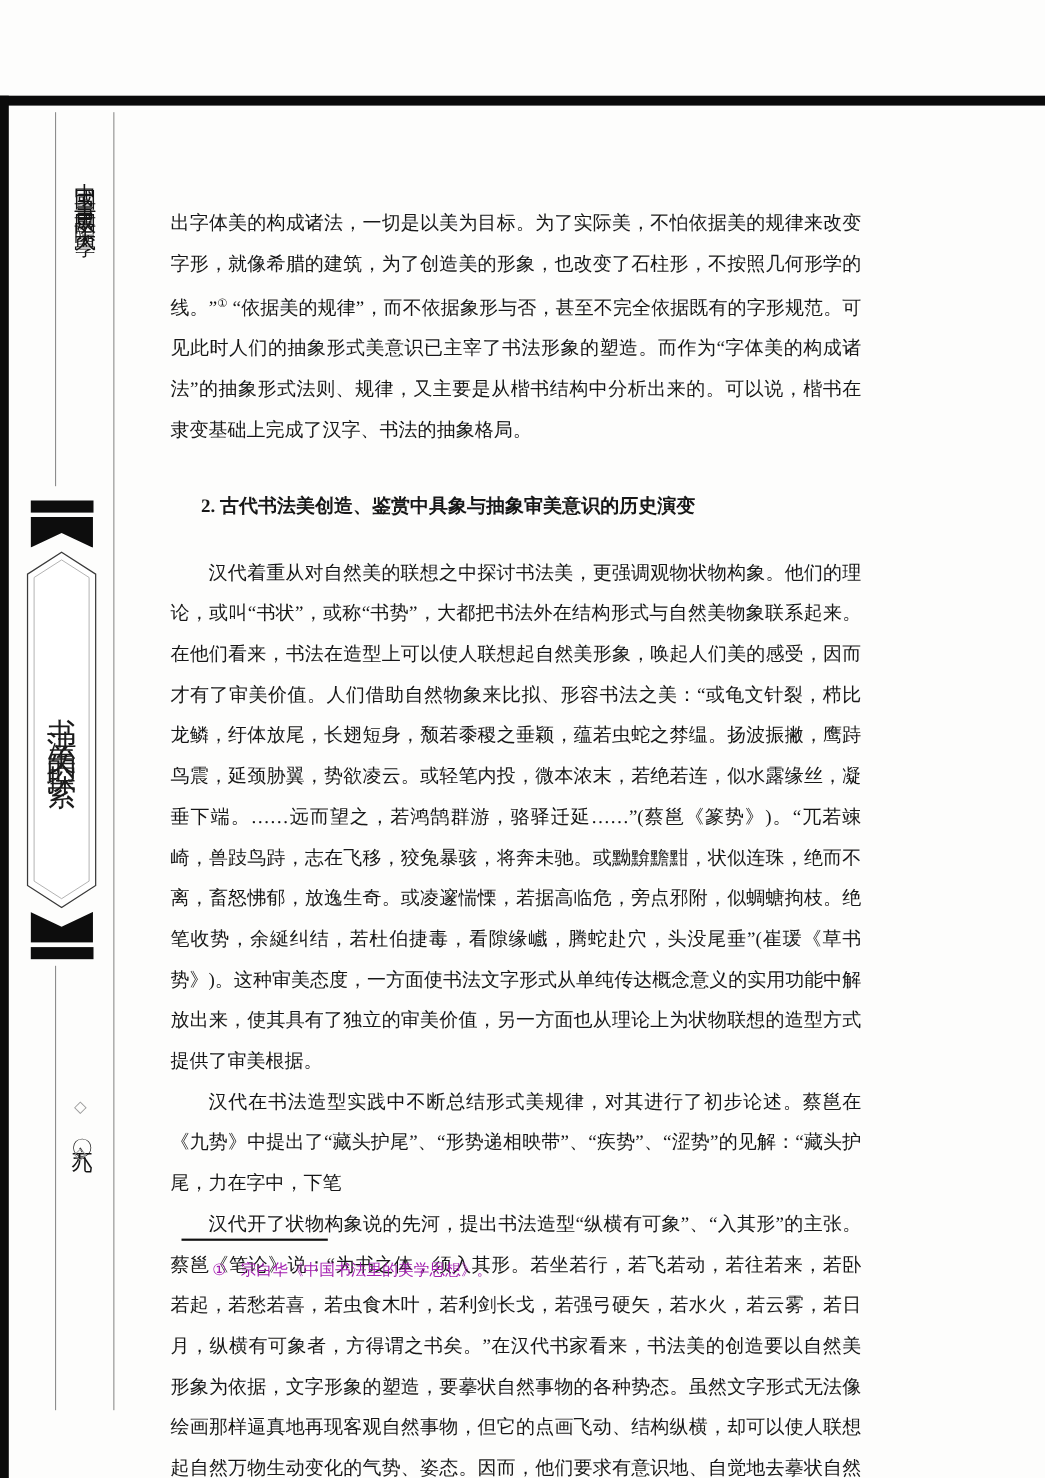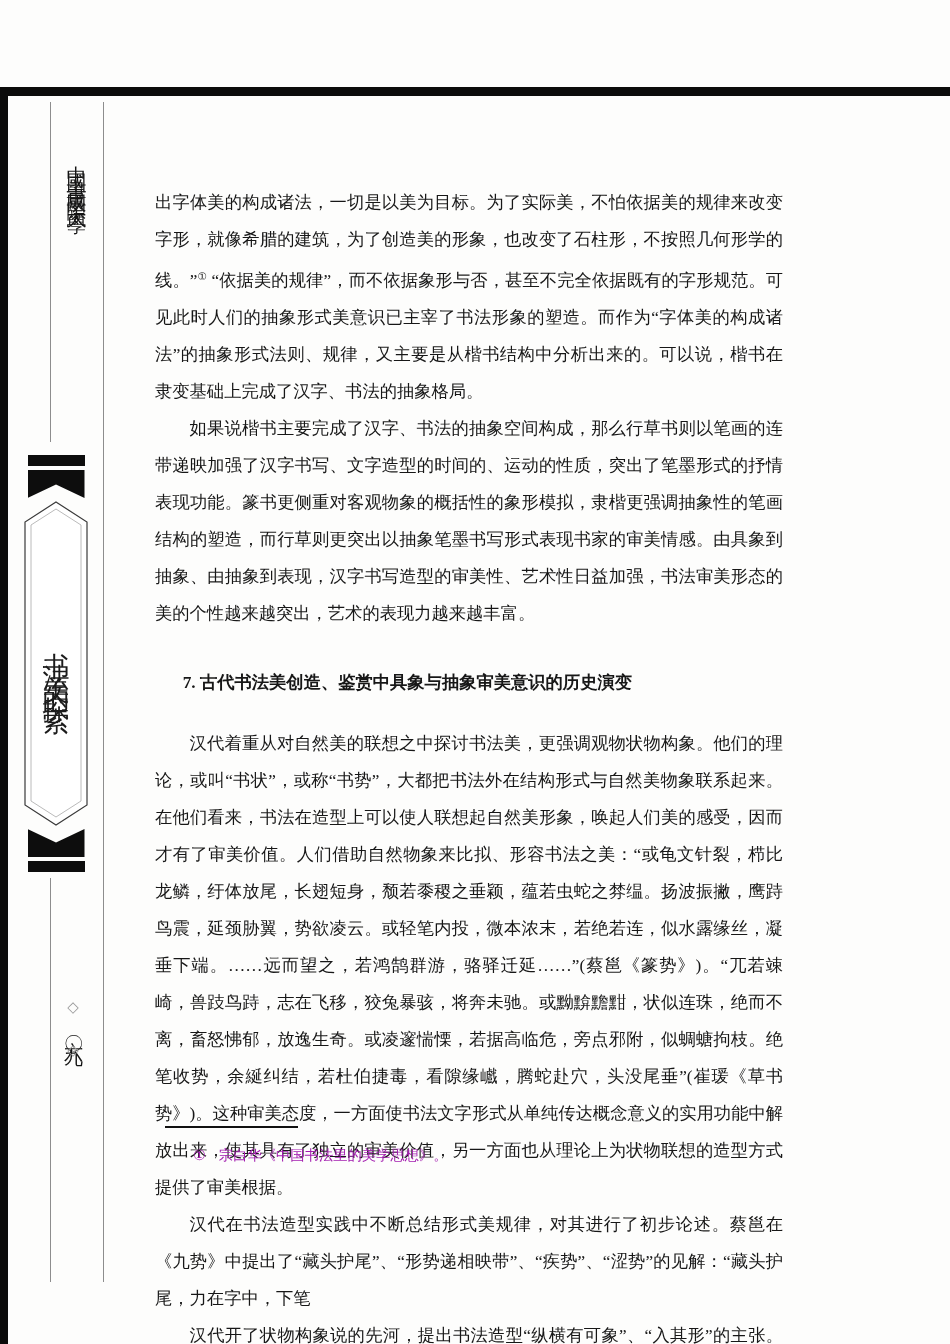--- a/index.html
+++ b/index.html
@@ -88,22 +88,21 @@
 </div>
 
 <div class="folio">
   <div class="folio-diamond">◇</div>
   <div class="folio-num">〇六九</div>
   <div class="folio-diamond">◇</div>
 </div>
 
 <div class="main">
   <p class="cont"><span>出字体美的构成诸法，一切是以美为目标。为了实际美，不怕依据美的规律来改变字形，就像希腊的建筑，为了创造美的形象，也改变了石柱形，不按照几何形学的线。”</span><sup class="fnref">①</sup> <span>“依据美的规律”，而不依据象形与否，甚至不完全依据既有的字形规范。可见此时人们的抽象形式美意识已主宰了书法形象的塑造。而作为“字体美的构成诸法”的抽象形式法则、规律，又主要是从楷书结构中分析出来的。可以说，楷书在隶变基础上完成了汉字、书法的抽象格局。</span></p>
-  <p>如果说楷书主要完成了汉字、书法的抽象空间构成，那么行草书则以笔画的连带递映加强了汉字书写、文字造型的时间的、运动的性质，突出了笔墨形式的抒情表现功能。篆书更侧重对客观物象的概括性的象形模拟，隶楷更强调抽象性的笔画结构的塑造，而行草则更突出以抽象笔墨书写形式表现书家的审美情感。由具象到抽象、由抽象到表现，汉字书写造型的审美性、艺术性日益加强，书法审美形态的美的个性越来越突出，艺术的表现力越来越丰富。</p>
-  <div class="heading">7. 古代书法美创造、鉴赏中具象与抽象审美意识的历史演变</div>
+  <div class="heading">2. 古代书法美创造、鉴赏中具象与抽象审美意识的历史演变</div>
   <p>汉代着重从对自然美的联想之中探讨书法美，更强调观物状物构象。他们的理论，或叫“书状”，或称“书势”，大都把书法外在结构形式与自然美物象联系起来。在他们看来，书法在造型上可以使人联想起自然美形象，唤起人们美的感受，因而才有了审美价值。人们借助自然物象来比拟、形容书法之美：“或龟文针裂，栉比龙鳞，纡体放尾，长翅短身，颓若黍稷之垂颖，蕴若虫蛇之棼缊。扬波振撇，鹰跱鸟震，延颈胁翼，势欲凌云。或轻笔内投，微本浓末，若绝若连，似水露缘丝，凝垂下端。……远而望之，若鸿鹄群游，骆驿迁延……”(蔡邕《篆势》)。“兀若竦崎，兽跂鸟跱，志在飞移，狡兔暴骇，将奔未驰。或黝黭黵黚，状似连珠，绝而不离，畜怒怫郁，放逸生奇。或凌邃惴慄，若据高临危，旁点邪附，似蜩螗拘枝。绝笔收势，余綖纠结，若杜伯捷毒，看隙缘巇，腾蛇赴穴，头没尾垂”(崔瑗《草书势》)。这种审美态度，一方面使书法文字形式从单纯传达概念意义的实用功能中解放出来，使其具有了独立的审美价值，另一方面也从理论上为状物联想的造型方式提供了审美根据。</p>
   <p>汉代在书法造型实践中不断总结形式美规律，对其进行了初步论述。蔡邕在《九势》中提出了“藏头护尾”、“形势递相映带”、“疾势”、“涩势”的见解：“藏头护尾，力在字中，下笔</p>
   <p>汉代开了状物构象说的先河，提出书法造型“纵横有可象”、“入其形”的主张。蔡邕《笔论》说：“为书之体，须入其形。若坐若行，若飞若动，若往若来，若卧若起，若愁若喜，若虫食木叶，若利剑长戈，若强弓硬矢，若水火，若云雾，若日月，纵横有可象者，方得谓之书矣。”在汉代书家看来，书法美的创造要以自然美形象为依据，文字形象的塑造，要摹状自然事物的各种势态。虽然文字形式无法像绘画那样逼真地再现客观自然事物，但它的点画飞动、结构纵横，却可以使人联想起自然万物生动变化的气势、姿态。因而，他们要求有意识地、自觉地去摹状自然万物的气势、韵律、姿态等。</p>
 </div>
 
 <div class="footnote">
   <div class="footnote-rule"></div>
   <div class="footnote-body">
     <span class="footnote-mark">①</span><span>宗白华《中国书法里的美学思想》。</span>
   </div>

